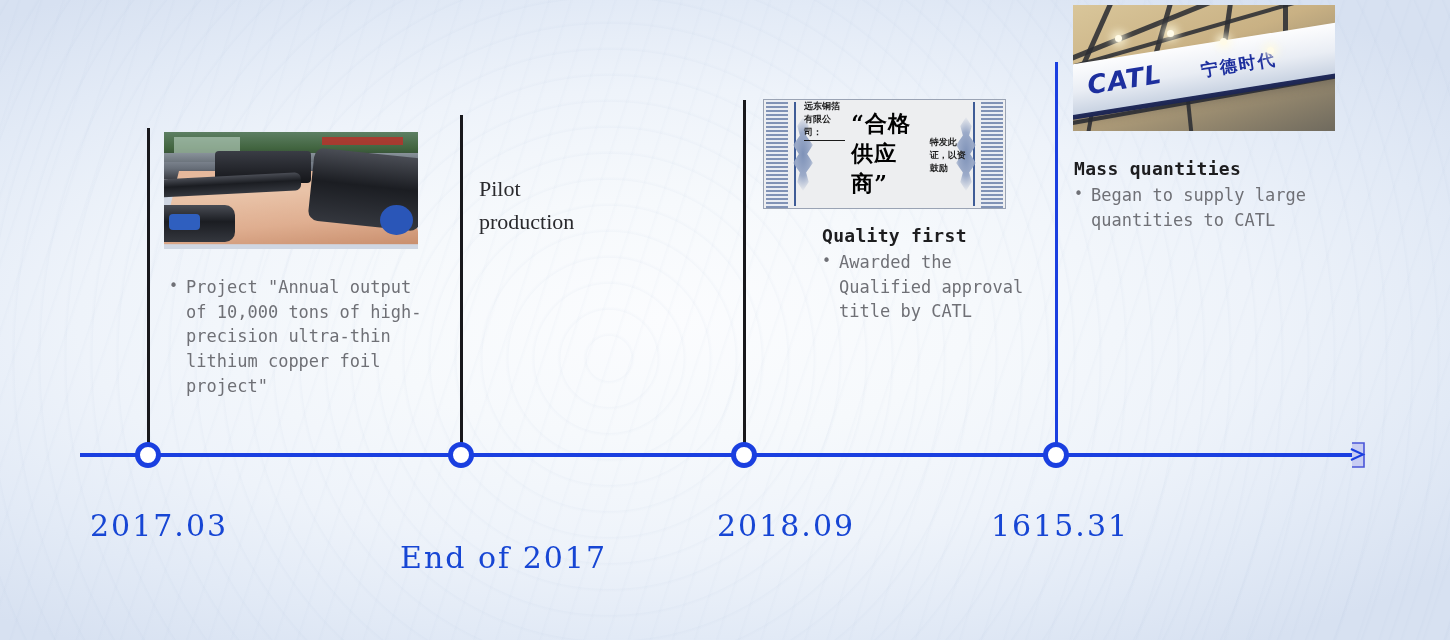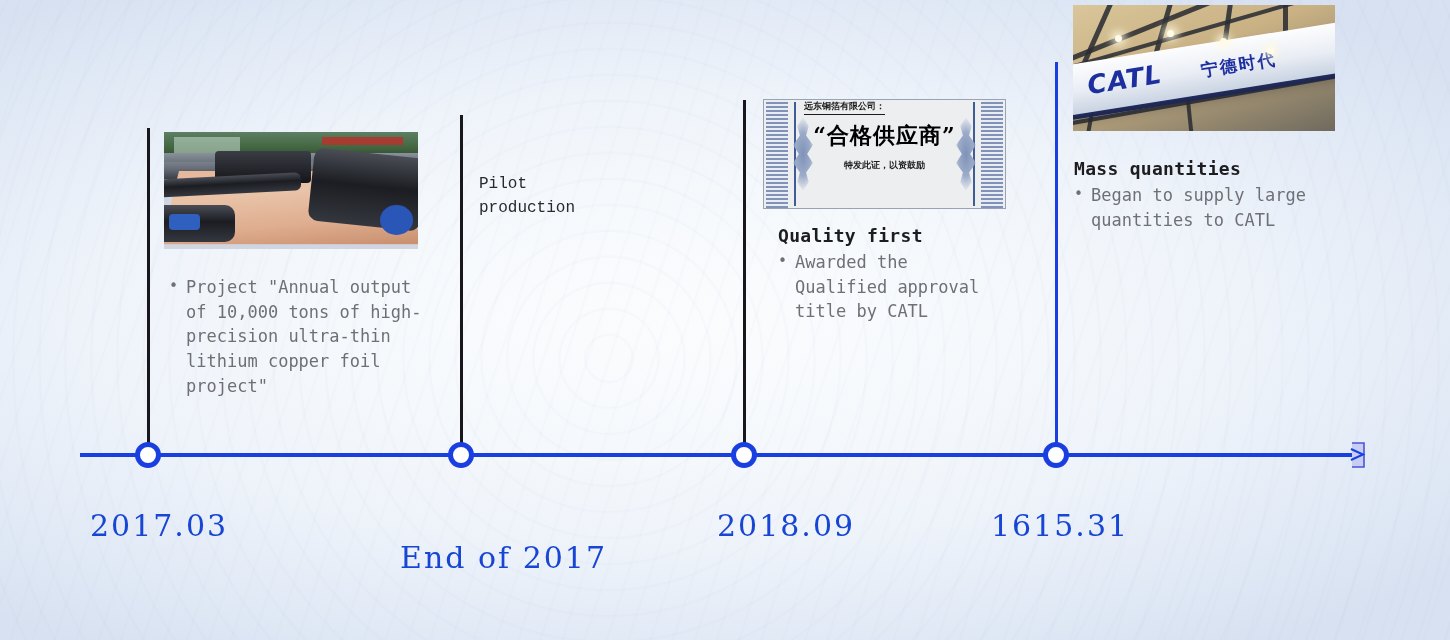--- a/index.html
+++ b/index.html
@@ -51,22 +51,22 @@
   }
 
   
   .block{position:absolute;}
   .block .heading{
     font-family:"DejaVu Sans Mono","Liberation Mono",monospace;
     font-size:18px;font-weight:bold;color:#1d1d1f;white-space:nowrap;
     letter-spacing:.3px;
   }
   .block .plain{
-    font-family:Liberation Mono, monospace;
-    font-size:16px;color:#2a2a2e;line-height:1.5;
+    font-family:Liberation Serif, serif;
+    font-size:22px;color:#2a2a2e;line-height:1.5;
   }
   .bullet{
     display:flex;gap:8px;margin-top:4px;
     font-family:"DejaVu Sans Mono","Liberation Mono",monospace;
     font-size:17px;color:#6f7076;line-height:1.45;
   }
   .bullet .dot{flex:0 0 auto;font-size:15px;line-height:1.55;}
   .bullet .btext{flex:1 1 auto;}
 
   
@@ -105,21 +105,21 @@
   .cert-band.right{right:2px;}
   .cert-rule{position:absolute;top:2px;bottom:2px;width:2px;background:#3f5c96;}
   .cert-rule.l{left:30px;}
   .cert-rule.r{right:30px;}
   .cert-orn{position:absolute;top:50%;width:26px;height:74px;transform:translateY(-50%);
     background:radial-gradient(ellipse at center,#7e92b8 0%,#9cabc9 42%,rgba(160,175,202,0) 72%);
     clip-path:polygon(50% 0,72% 12%,62% 25%,88% 38%,66% 50%,88% 62%,62% 75%,72% 88%,50% 100%,28% 88%,38% 75%,12% 62%,34% 50%,12% 38%,38% 25%,28% 12%);}
   .cert-orn.l{left:26px;}
   .cert-orn.r{right:26px;}
   .cert-body{position:absolute;left:34px;right:34px;top:0;bottom:0;
-    display:flex;flex-direction:column;align-items:center;gap:6px;
+    display:flex;flex-direction:row;align-items:center;justify-content:center;gap:6px;
     font-family:"DejaVu Sans","Liberation Sans",sans-serif;}
   .cert-to{align-self:flex-start;margin-left:6px;font-size:9px;color:#1b1b1b;
     border-bottom:1px solid #1b1b1b;padding-bottom:1px;font-weight:bold;}
   .cert-main{font-size:22px;color:#000000;font-weight:bold;letter-spacing:1px;
     font-family:"DejaVu Serif","Liberation Serif",serif;}
   .cert-foot{font-size:9px;color:#1b1b1b;font-weight:bold;margin-top:2px;}
 
   
   .booth{background:linear-gradient(160deg,#d9c69a 0%,#c9b184 40%,#6f6a5e 100%);}
   .truss{position:absolute;background:#2b2d33;opacity:.88;}
@@ -229,21 +229,21 @@
       <span class="dot">•</span>
       <span class="btext">Project "Annual output of 10,000 tons of high-precision ultra-thin lithium copper foil project"</span>
     </div>
   </div>
 
   <div class="block" style="left:479px;top:172px;width:220px;">
     <div class="plain">Pilot</div>
     <div class="plain">production</div>
   </div>
 
-  <div class="block" style="left:778px;top:225px;width:230px;">
+  <div class="block" style="left:822px;top:225px;width:230px;">
     <div class="heading">Quality first</div>
     <div class="bullet">
       <span class="dot">•</span>
       <span class="btext">Awarded the Qualified approval title by CATL</span>
     </div>
   </div>
 
   <div class="block" style="left:1074px;top:158px;width:252px;">
     <div class="heading">Mass quantities</div>
     <div class="bullet">

